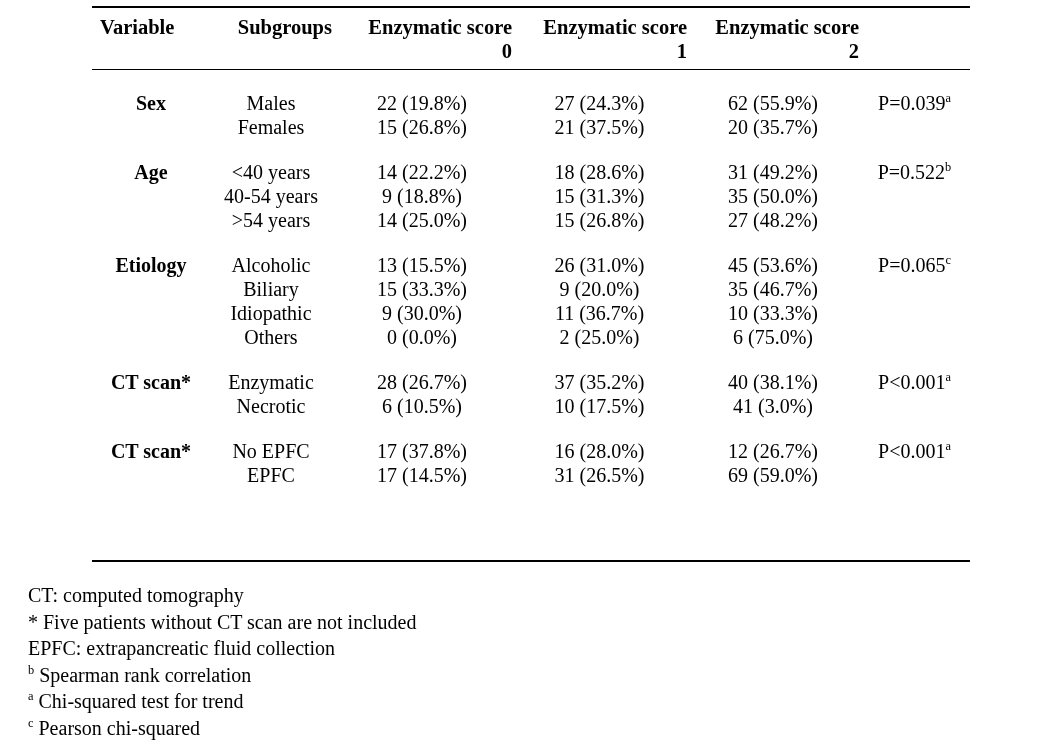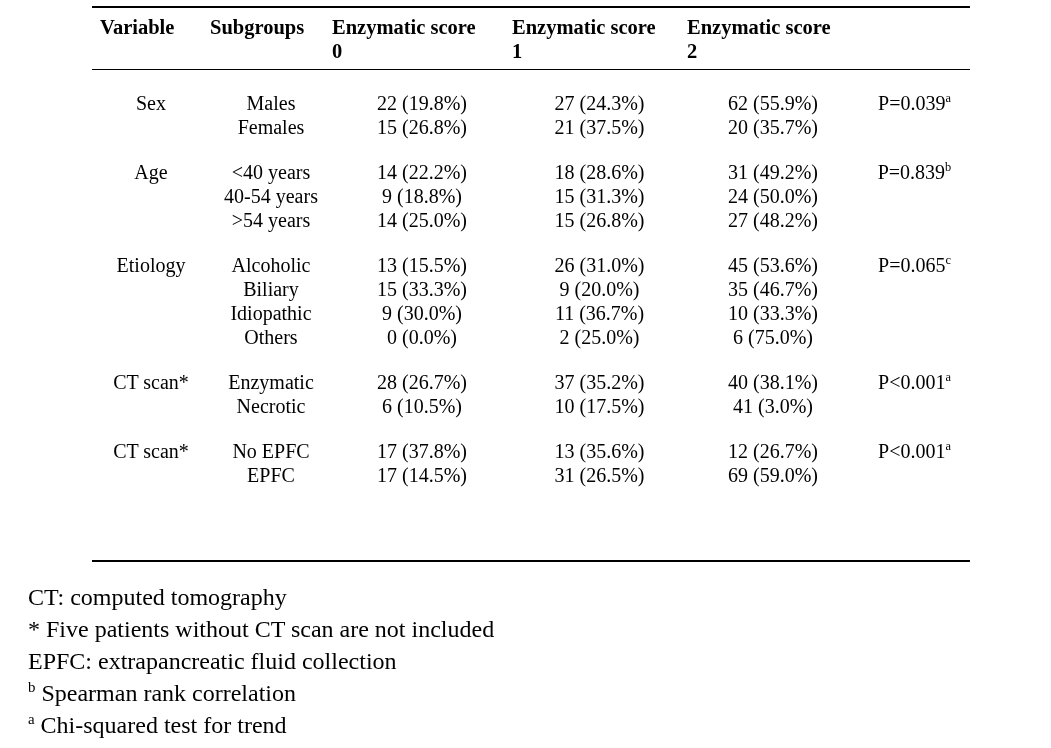--- a/index.html
+++ b/index.html
@@ -37,21 +37,21 @@
   table.stats col.c-s1     { width: 175px; }
   table.stats col.c-s2     { width: 172px; }
   table.stats col.c-p      { width: 111px; }
 
   table.stats thead th {
     font-weight: bold;
     font-size: 20.5px;
     padding: 0 0 6px 0;
     vertical-align: top;
     line-height: 1.18;
-    text-align: left;
+    text-align: right;
   }
   table.stats thead th.var-head {
     text-align: left;
     padding-left: 8px;
   }
   table.stats thead tr.head-row {
     border-top: 2.2px solid #000;
     border-bottom: 1.3px solid #000;
   }
   table.stats thead th {
@@ -61,21 +61,21 @@
 
   table.stats tbody td {
     font-size: 20px;
     line-height: 1.0;
     padding: 2px 0;
     vertical-align: top;
     text-align: center;
     white-space: nowrap;
   }
   td.var {
-    font-weight: normal;
+    font-weight: bold;
     text-align: left;
     padding-left: 8px;
   }
   td.pval {
     text-align: left;
     padding-left: 10px;
   }
   tr.spacer td {
     height: 17px;
     padding: 0;
@@ -95,21 +95,21 @@
     width: 878px;
     border-top: 2.2px solid #000;
   }
   .footnotes {
     position: absolute;
     left: 28px;
     top: 582px;
     width: 900px;
   }
   .footnotes div {
-    font-size: 24px;
+    font-size: 20px;
     line-height: 1.33;
     white-space: nowrap;
   }
 </style>
 </head>
 <body>
 
 <div class="page">
 
   <div class="table-wrap">
@@ -171,28 +171,28 @@
 
         <tr class="spacer">
             <td colspan="6"></td>
           </tr>
         <tr>
           <td class="var">Age</td>
           <td>&lt;40 years</td>
           <td>14 (22.2%)</td>
           <td>18 (28.6%)</td>
           <td>31 (49.2%)</td>
-          <td class="pval"><span>P=0.839</span><sup>b</sup></td>
+          <td class="pval"><span>P=0.522</span><sup>b</sup></td>
         </tr>
         <tr>
           <td class="var"></td>
           <td>40-54 years</td>
           <td>9 (18.8%)</td>
           <td>15 (31.3%)</td>
-          <td>24 (50.0%)</td>
+          <td>35 (50.0%)</td>
           <td class="pval"></td>
         </tr>
         <tr>
           <td class="var"></td>
           <td>&gt;54 years</td>
           <td>14 (25.0%)</td>
           <td>15 (26.8%)</td>
           <td>27 (48.2%)</td>
           <td class="pval"></td>
         </tr>
@@ -253,21 +253,21 @@
           <td class="pval"></td>
         </tr>
 
         <tr class="spacer">
             <td colspan="6"></td>
           </tr>
         <tr>
           <td class="var">CT scan*</td>
           <td>No EPFC</td>
           <td>17 (37.8%)</td>
-          <td>13 (35.6%)</td>
+          <td>16 (28.0%)</td>
           <td>12 (26.7%)</td>
           <td class="pval"><span>P&lt;0.001</span><sup>a</sup></td>
         </tr>
         <tr>
           <td class="var"></td>
           <td>EPFC</td>
           <td>17 (14.5%)</td>
           <td>31 (26.5%)</td>
           <td>69 (59.0%)</td>
           <td class="pval"></td>

